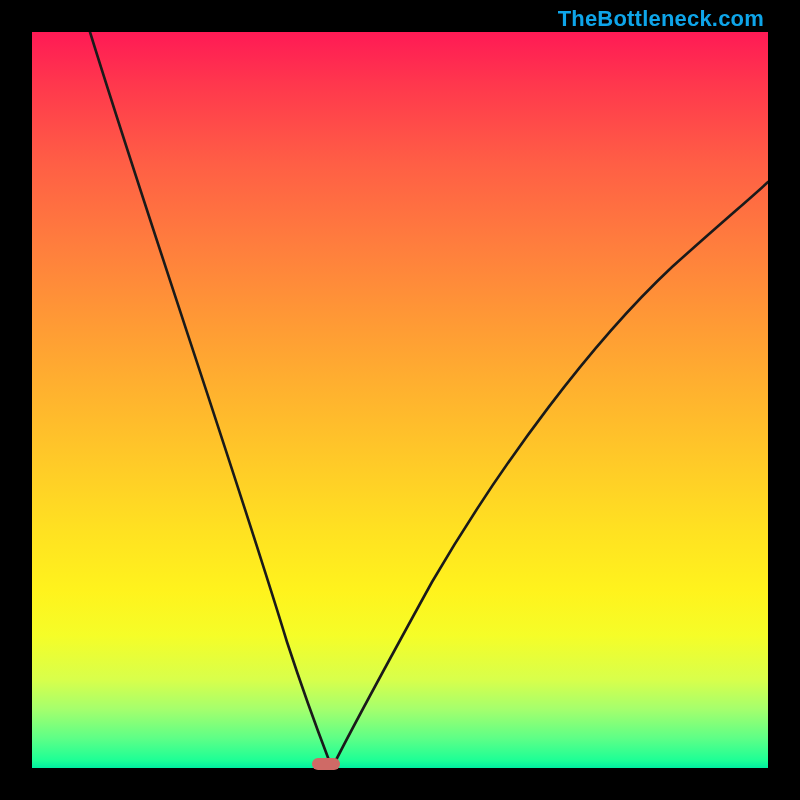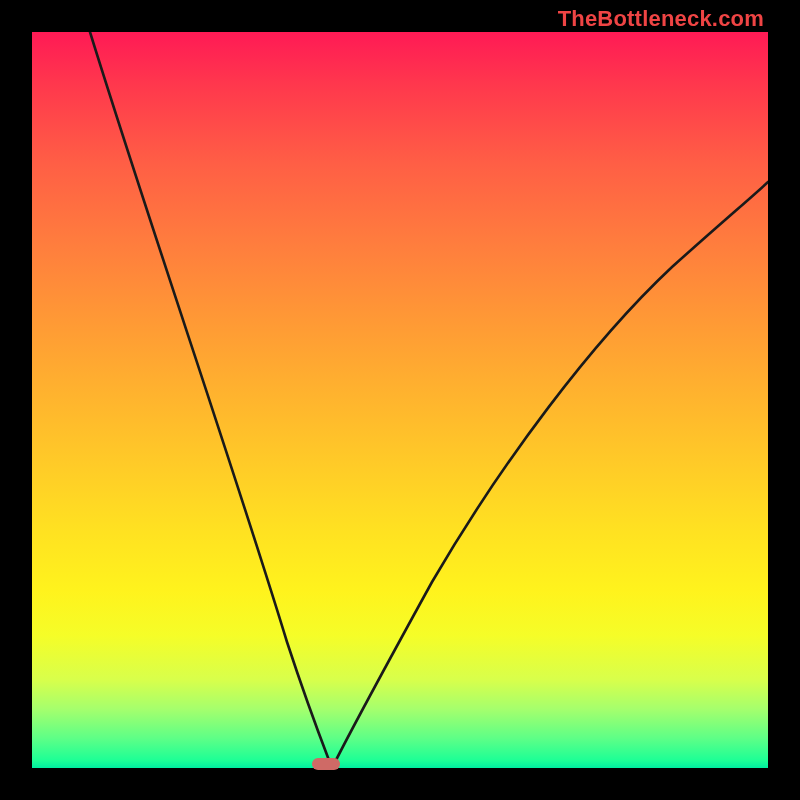--- a/index.html
+++ b/index.html
@@ -35,21 +35,21 @@
       #00eea0 100%
     );
   }
   .watermark {
     position: absolute;
     top: 6px;
     right: 36px;
     font-family: Arial, Helvetica, sans-serif;
     font-size: 22px;
     font-weight: 600;
-    color: #ef4444;
+    color: #0ea5e9;
     letter-spacing: 0.2px;
   }
   svg.curve {
     position: absolute;
     left: 32px;
     top: 32px;
     width: 736px;
     height: 736px;
   }
   .marker {

